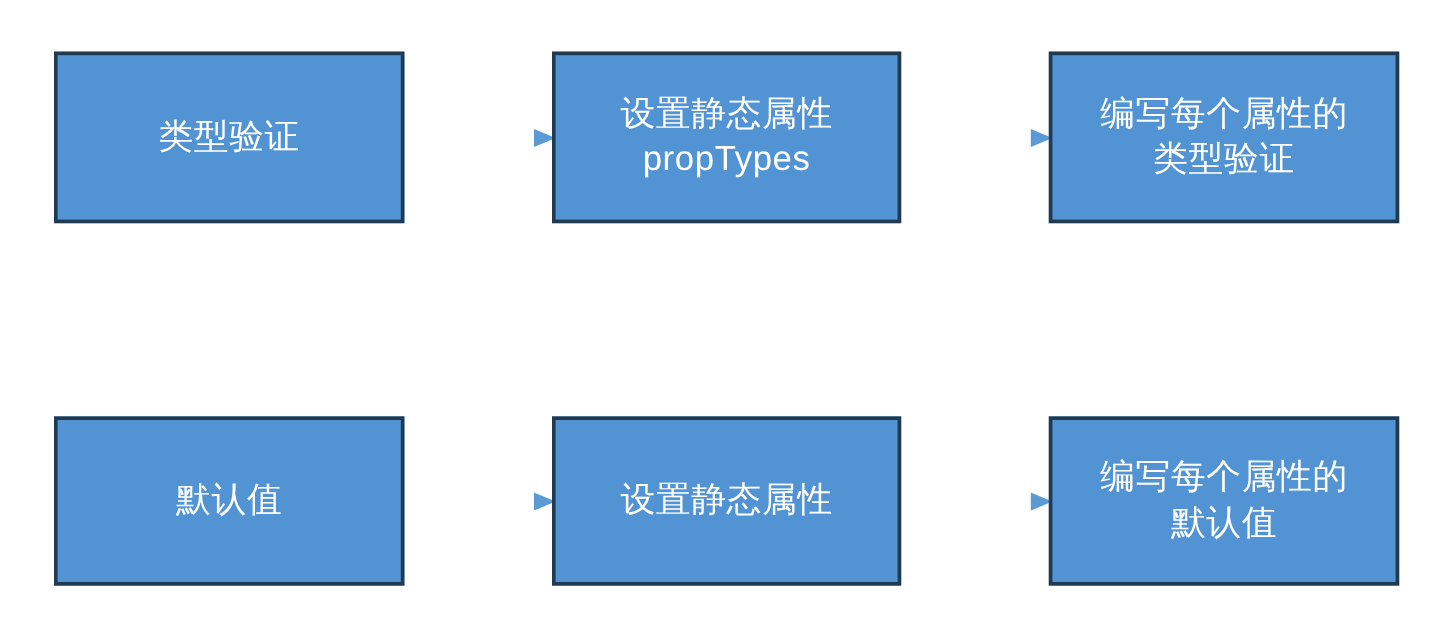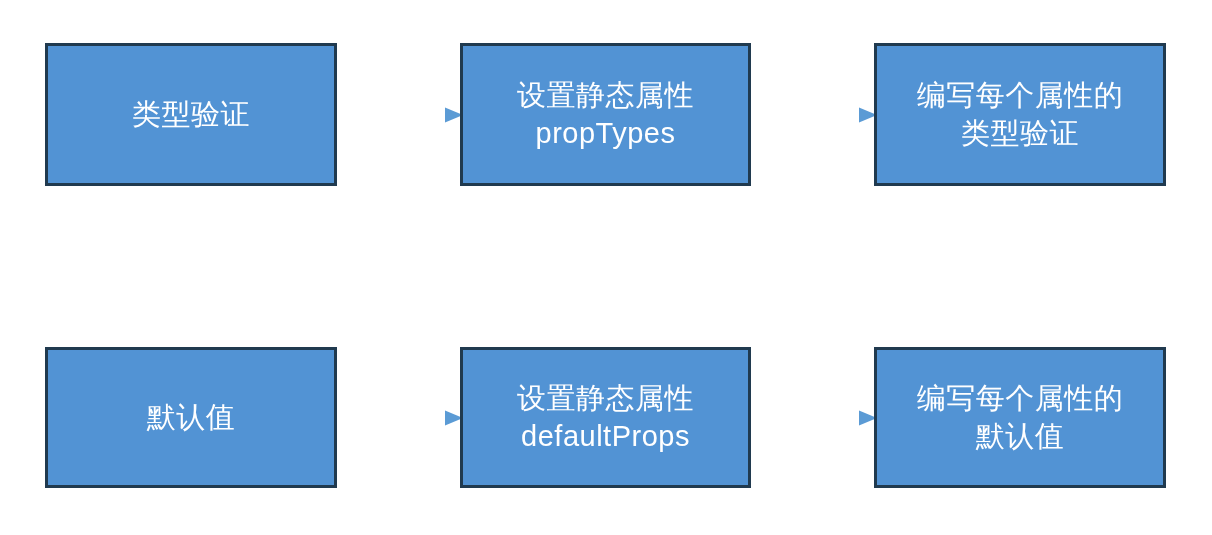--- a/index.html
+++ b/index.html
@@ -105,21 +105,20 @@
         <stop offset="0%" stop-color="#b9d2e0"></stop>
         <stop offset="100%" stop-color="#6f9fbc"></stop>
       </linearGradient>
     </defs>
     <line x1="0" y1="12" x2="110" y2="12" stroke="url(#grad3)" stroke-width="2.4"></line>
     <polygon points="108,4.5 126,12 108,19.5" fill="#5b9bd5"></polygon>
   </svg>
 
   <div class="node" id="node-set-defaultprops">
     <span class="line1">设置静态属性</span>
-    <span class="line2">defaultProps</span>
   </div>
 
   <svg class="connector" id="arrow-4" viewBox="0 0 126 24" preserveAspectRatio="none">
     <defs>
       <linearGradient id="grad4" x1="0" y1="0" x2="1" y2="0">
         <stop offset="0%" stop-color="#b9d2e0"></stop>
         <stop offset="100%" stop-color="#6f9fbc"></stop>
       </linearGradient>
     </defs>
     <line x1="0" y1="12" x2="110" y2="12" stroke="url(#grad4)" stroke-width="2.4"></line>

